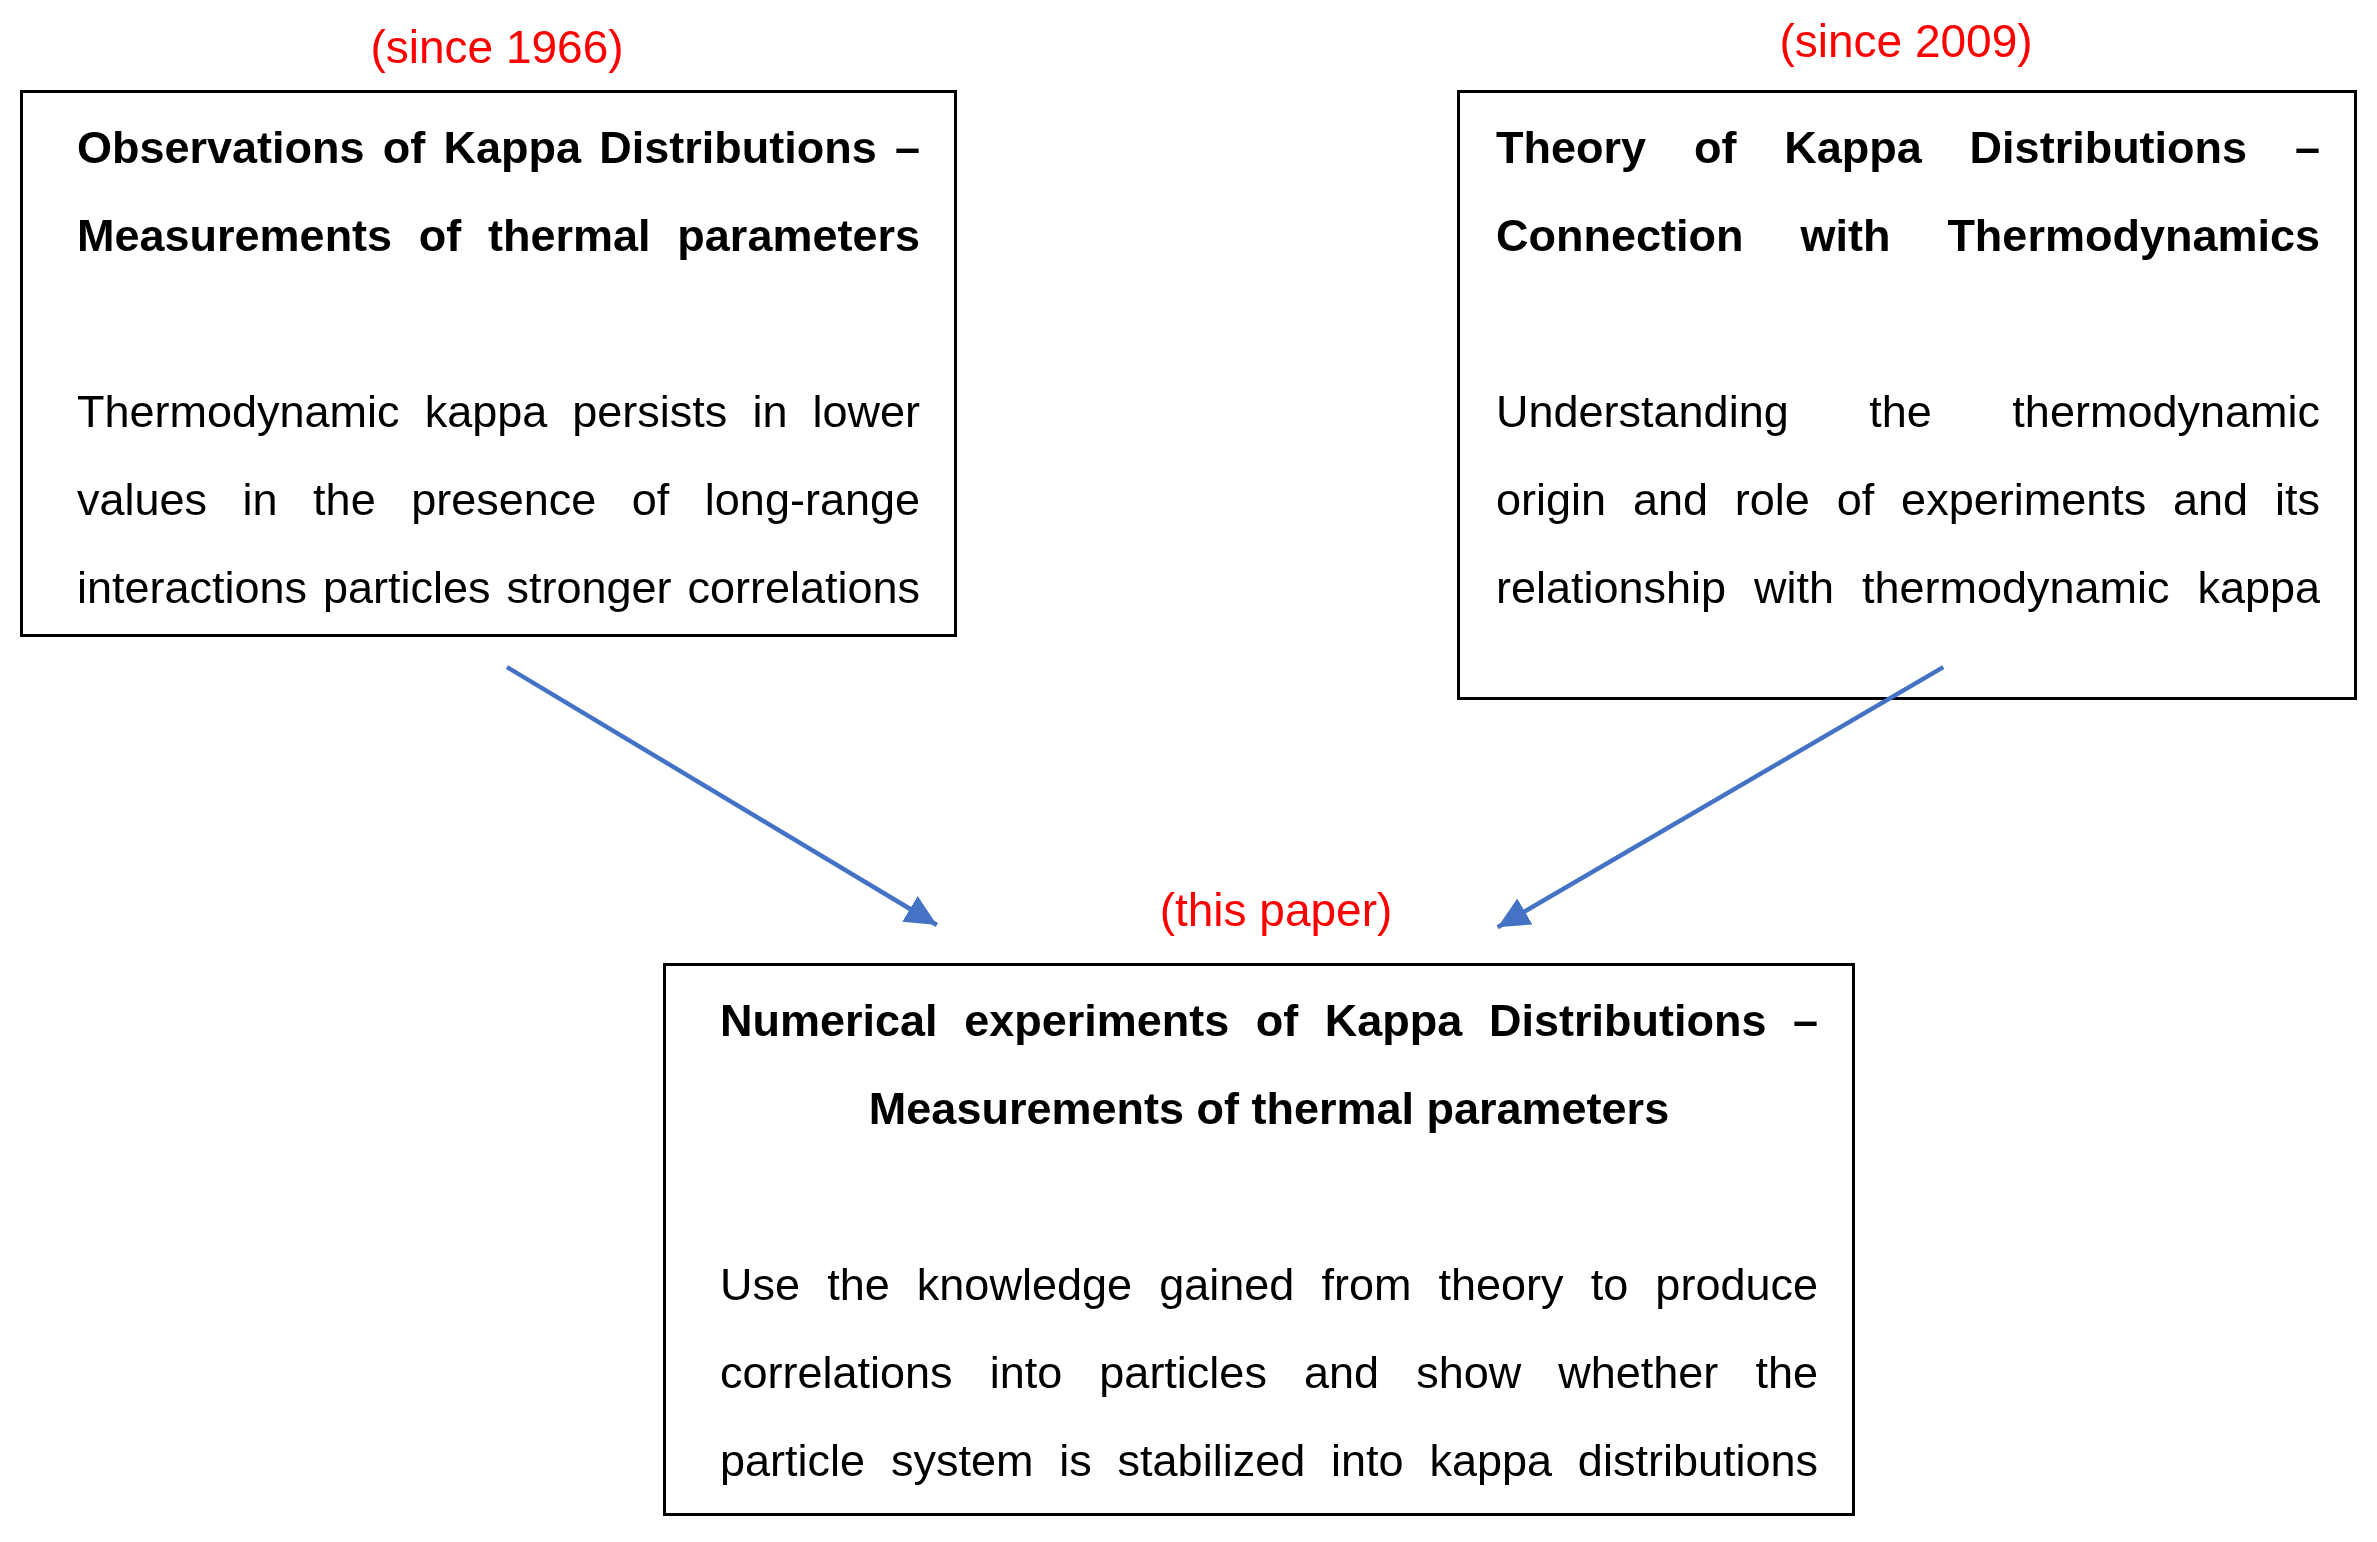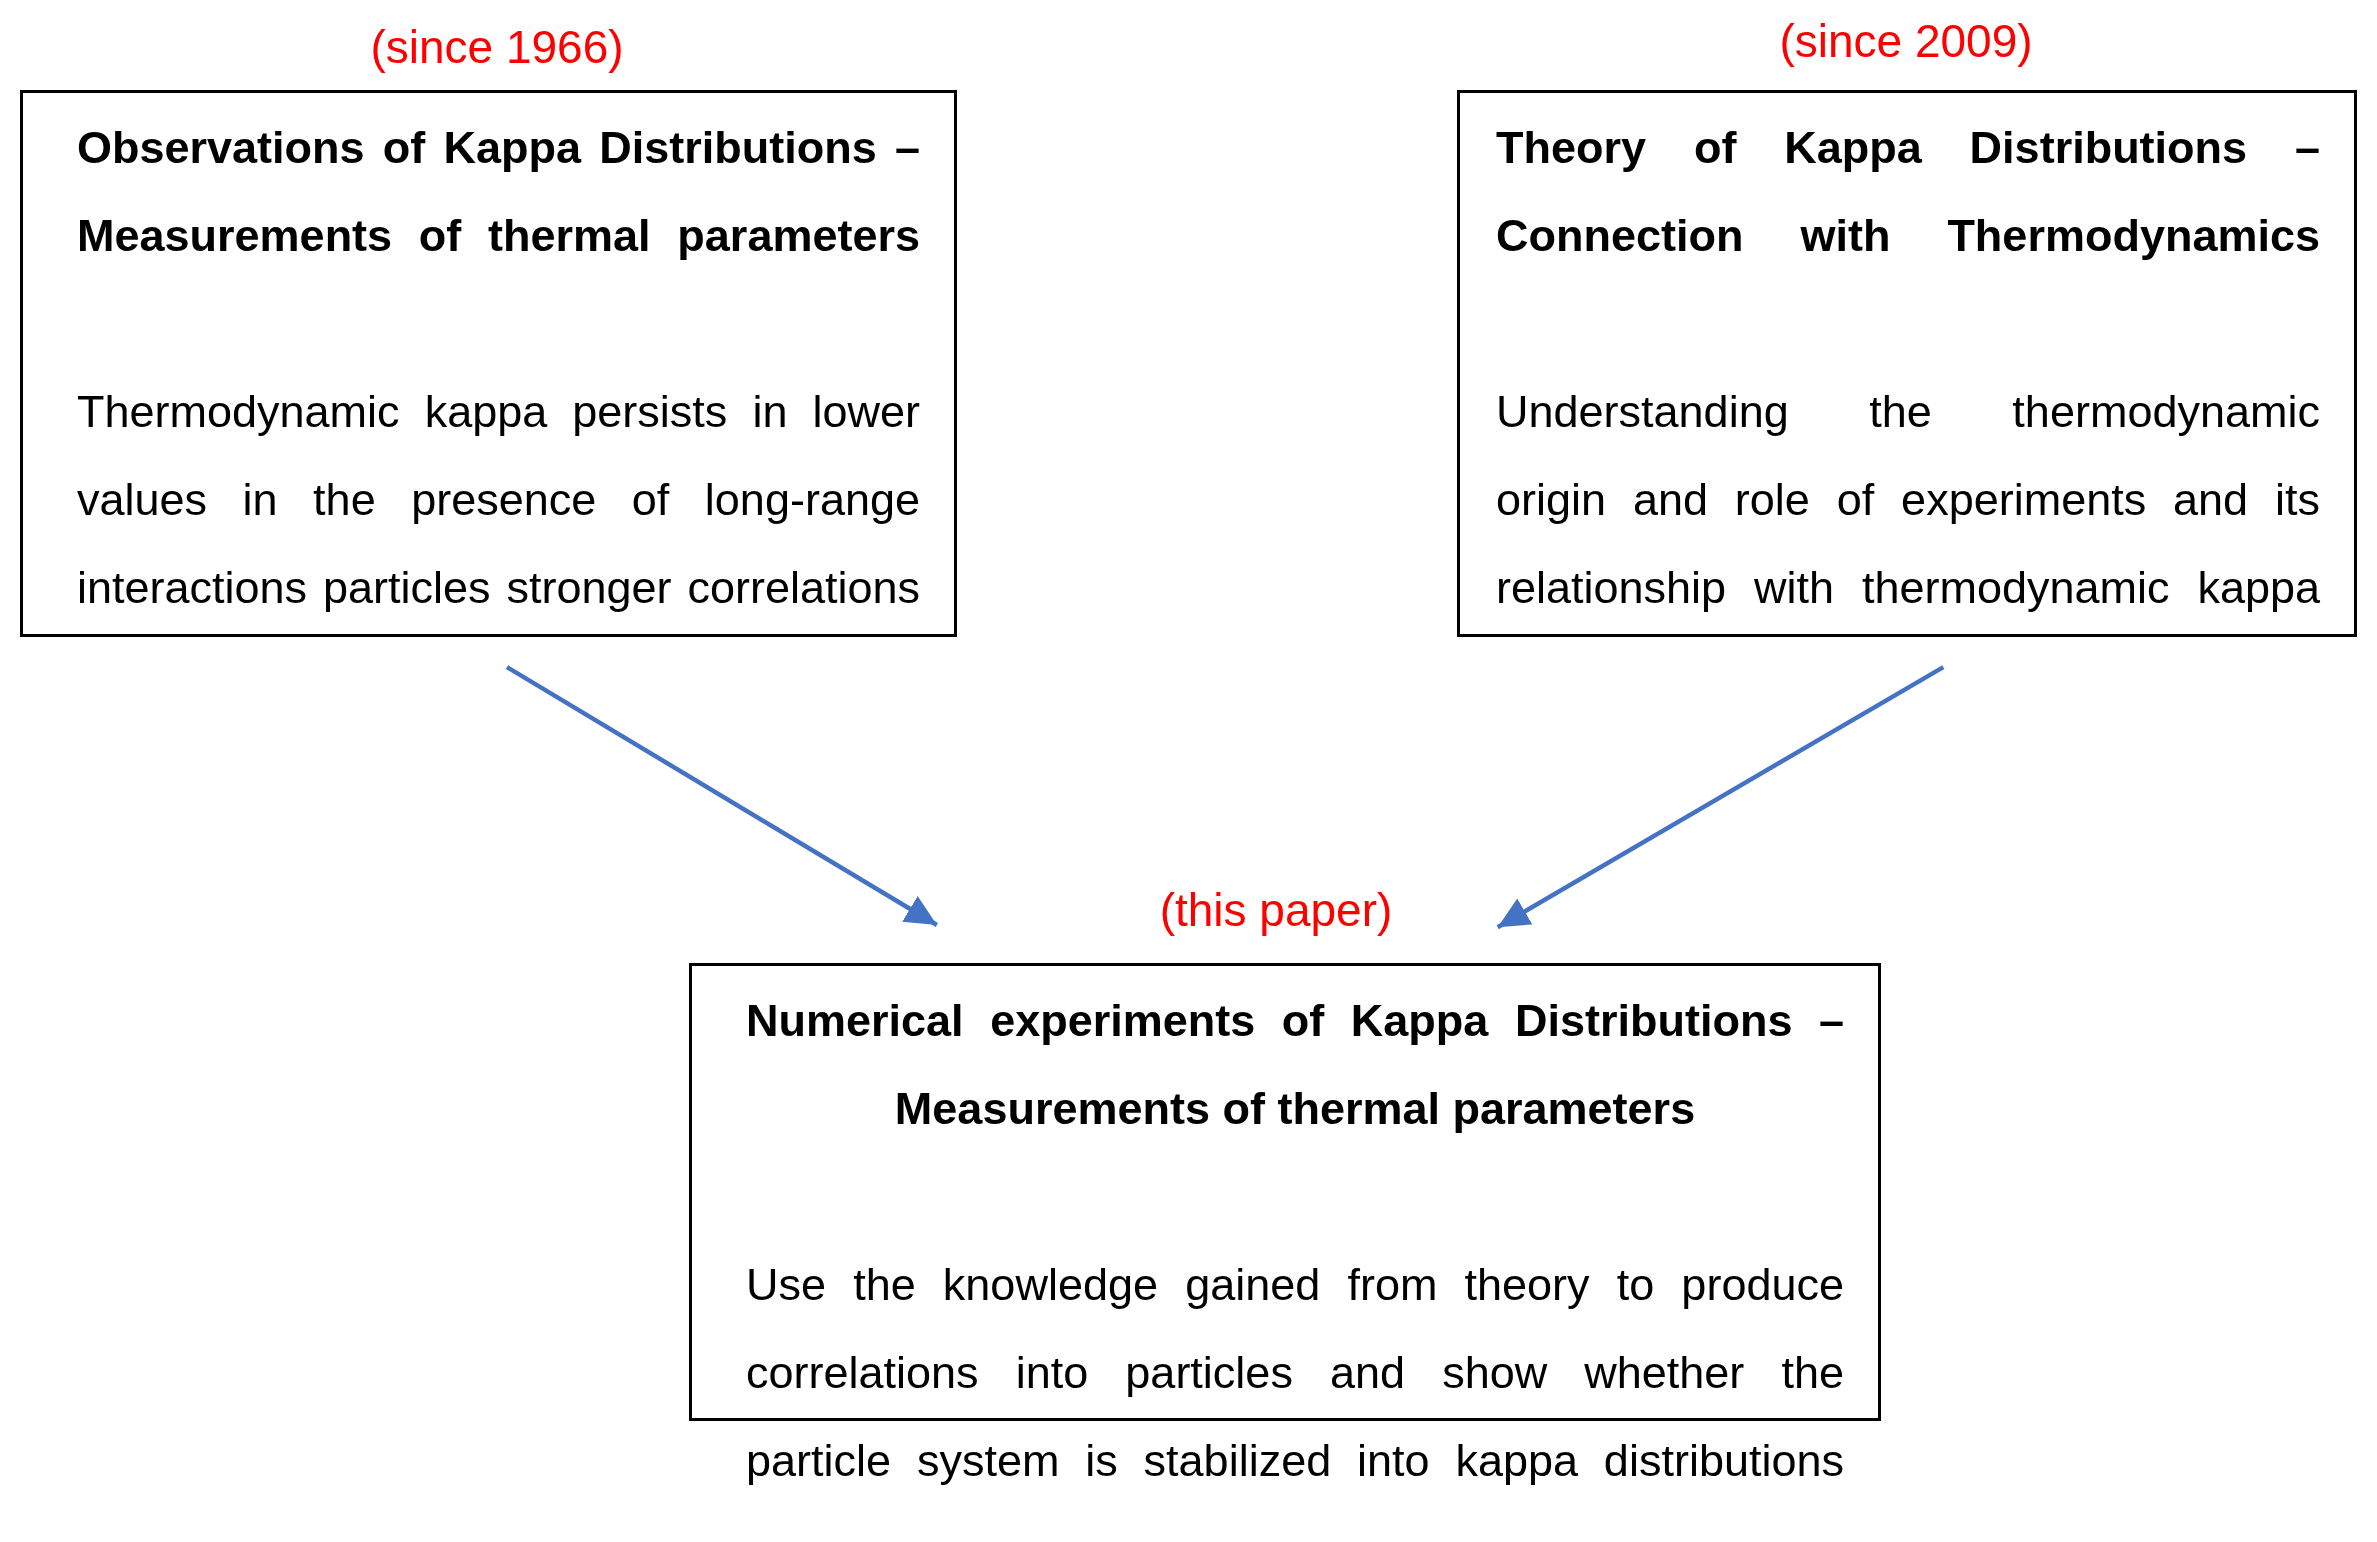--- a/index.html
+++ b/index.html
@@ -56,34 +56,34 @@
       <div class="line t justify">Measurements of thermal parameters</div>
     </div>
     <div class="spacer"></div>
     <div>
       <div class="line justify">Thermodynamic kappa persists in lower</div>
       <div class="line justify">values in the presence of long-range</div>
       <div class="line justify">interactions particles stronger correlations</div>
     </div>
   </div>
 
-  <div class="box" style="left:1457px; top:90px; width:900px; height:547px;padding-left:16px;">
+  <div class="box" style="left:1457px; top:90px; width:900px; height:610px;padding-left:16px;">
     <div>
       <div class="line t justify">Theory of Kappa Distributions –</div>
       <div class="line t justify">Connection with Thermodynamics</div>
     </div>
     <div class="spacer"></div>
     <div>
       <div class="line justify">Understanding the thermodynamic</div>
       <div class="line justify">origin and role of experiments and its</div>
       <div class="line justify">relationship with thermodynamic kappa</div>
     </div>
   </div>
 
-  <div class="box" style="left:689px; top:963px; width:1192px; height:458px;">
+  <div class="box" style="left:663px; top:963px; width:1192px; height:553px;">
     <div>
       <div class="line t justify">Numerical experiments of Kappa Distributions –</div>
       <div class="line t center">Measurements of thermal parameters</div>
     </div>
     <div class="spacer"></div>
     <div>
       <div class="line justify">Use the knowledge gained from theory to produce</div>
       <div class="line justify">correlations into particles and show whether the</div>
       <div class="line justify">particle system is stabilized into kappa distributions</div>
     </div>

